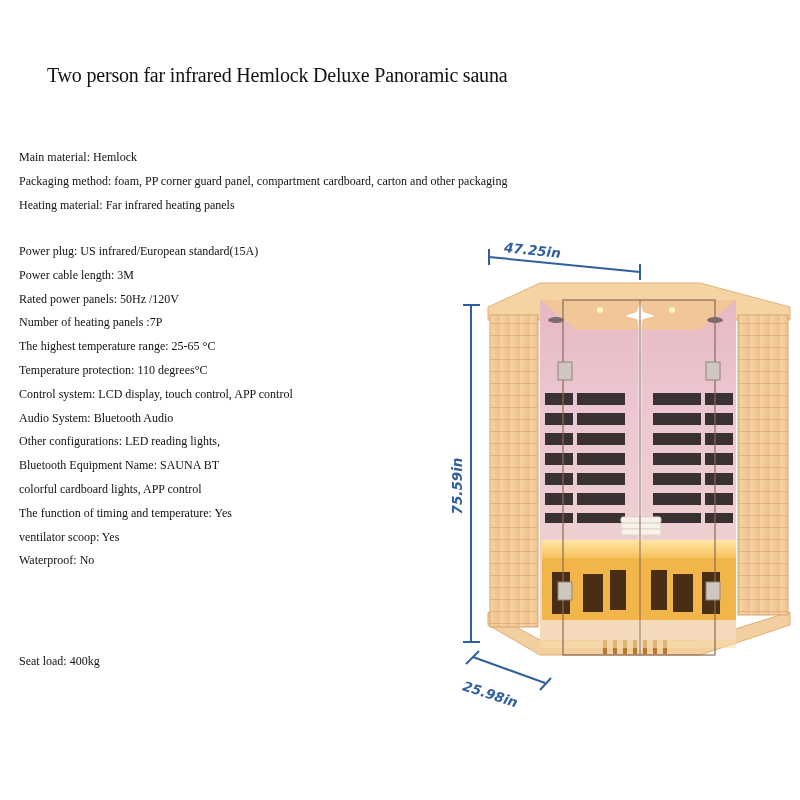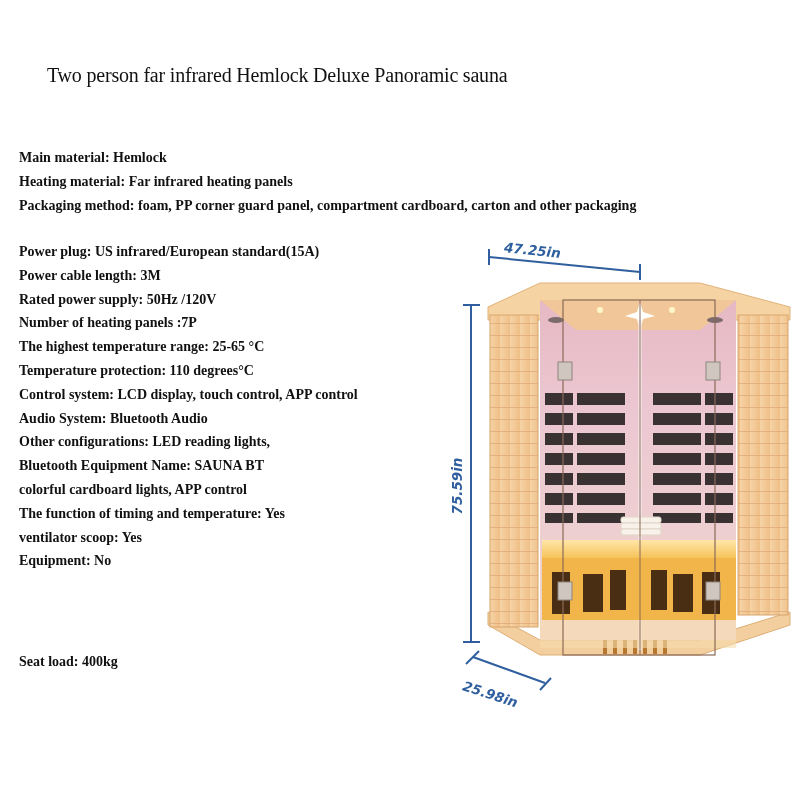--- a/index.html
+++ b/index.html
@@ -1,55 +1,55 @@
 <!DOCTYPE html>
 <html><head>
 <meta charset="utf-8">
 <style>
   html, body { margin: 0; padding: 0; background: #ffffff; }
   body { width: 800px; height: 800px; position: relative; overflow: hidden;
          font-family: "Liberation Serif", "DejaVu Serif", serif; color: #111; }
   .title { position: absolute; left: 47px; top: 64px; font-size: 20px;
            letter-spacing: -0.2px; white-space: nowrap; color: #111; }
   .specs { position: absolute; left: 19px; margin: 0; padding: 0; list-style: none; }
-  .specs li { font-size: 14px; line-height: 23.8px; white-space: nowrap; font-weight: bold; }
+  .specs li { font-size: 12px; line-height: 23.8px; white-space: nowrap; }
   #specs-a { top: 146px; }
   #specs-b { top: 240px; }
   #specs-c { top: 650px; }
 
   .figure { position: absolute; left: 440px; top: 240px; width: 360px; height: 470px; }
   .dim-label { position: absolute; font-family: "DejaVu Sans", sans-serif; font-weight: bold;
                font-style: italic; color: #2f5f9e; font-size: 13.5px; white-space: nowrap; }
 </style>
 </head>
 <body>
 
 <div class="title">Two person far infrared Hemlock Deluxe Panoramic sauna</div>
 
 <ul class="specs" id="specs-a">
   <li>Main material: Hemlock</li>
+  <li>Packaging method: foam, PP corner guard panel, compartment cardboard, carton and other packaging</li>
   <li>Heating material: Far infrared heating panels</li>
-  <li>Packaging method: foam, PP corner guard panel, compartment cardboard, carton and other packaging</li>
 </ul>
 
 <ul class="specs" id="specs-b">
   <li>Power plug: US infrared/European standard(15A)</li>
   <li>Power cable length: 3M</li>
-  <li>Rated power supply: 50Hz /120V</li>
+  <li>Rated power panels: 50Hz /120V</li>
   <li>Number of heating panels :7P</li>
   <li>The highest temperature range: 25-65 °C</li>
   <li>Temperature protection: 110 degrees°C</li>
   <li>Control system: LCD display, touch control, APP control</li>
   <li>Audio System: Bluetooth Audio</li>
   <li>Other configurations: LED reading lights,</li>
   <li>Bluetooth Equipment Name: SAUNA BT</li>
   <li>colorful cardboard lights, APP control</li>
   <li>The function of timing and temperature: Yes</li>
   <li>ventilator scoop: Yes</li>
-  <li>Equipment: No</li>
+  <li>Waterproof: No</li>
 </ul>
 
 <ul class="specs" id="specs-c">
   <li>Seat load: 400kg</li>
 </ul>
 
 <div class="figure">
   <svg width="360" height="470" viewBox="440 240 360 470" xmlns="http://www.w3.org/2000/svg">
     <defs>
       <linearGradient id="wood" x1="0" x2="1">

